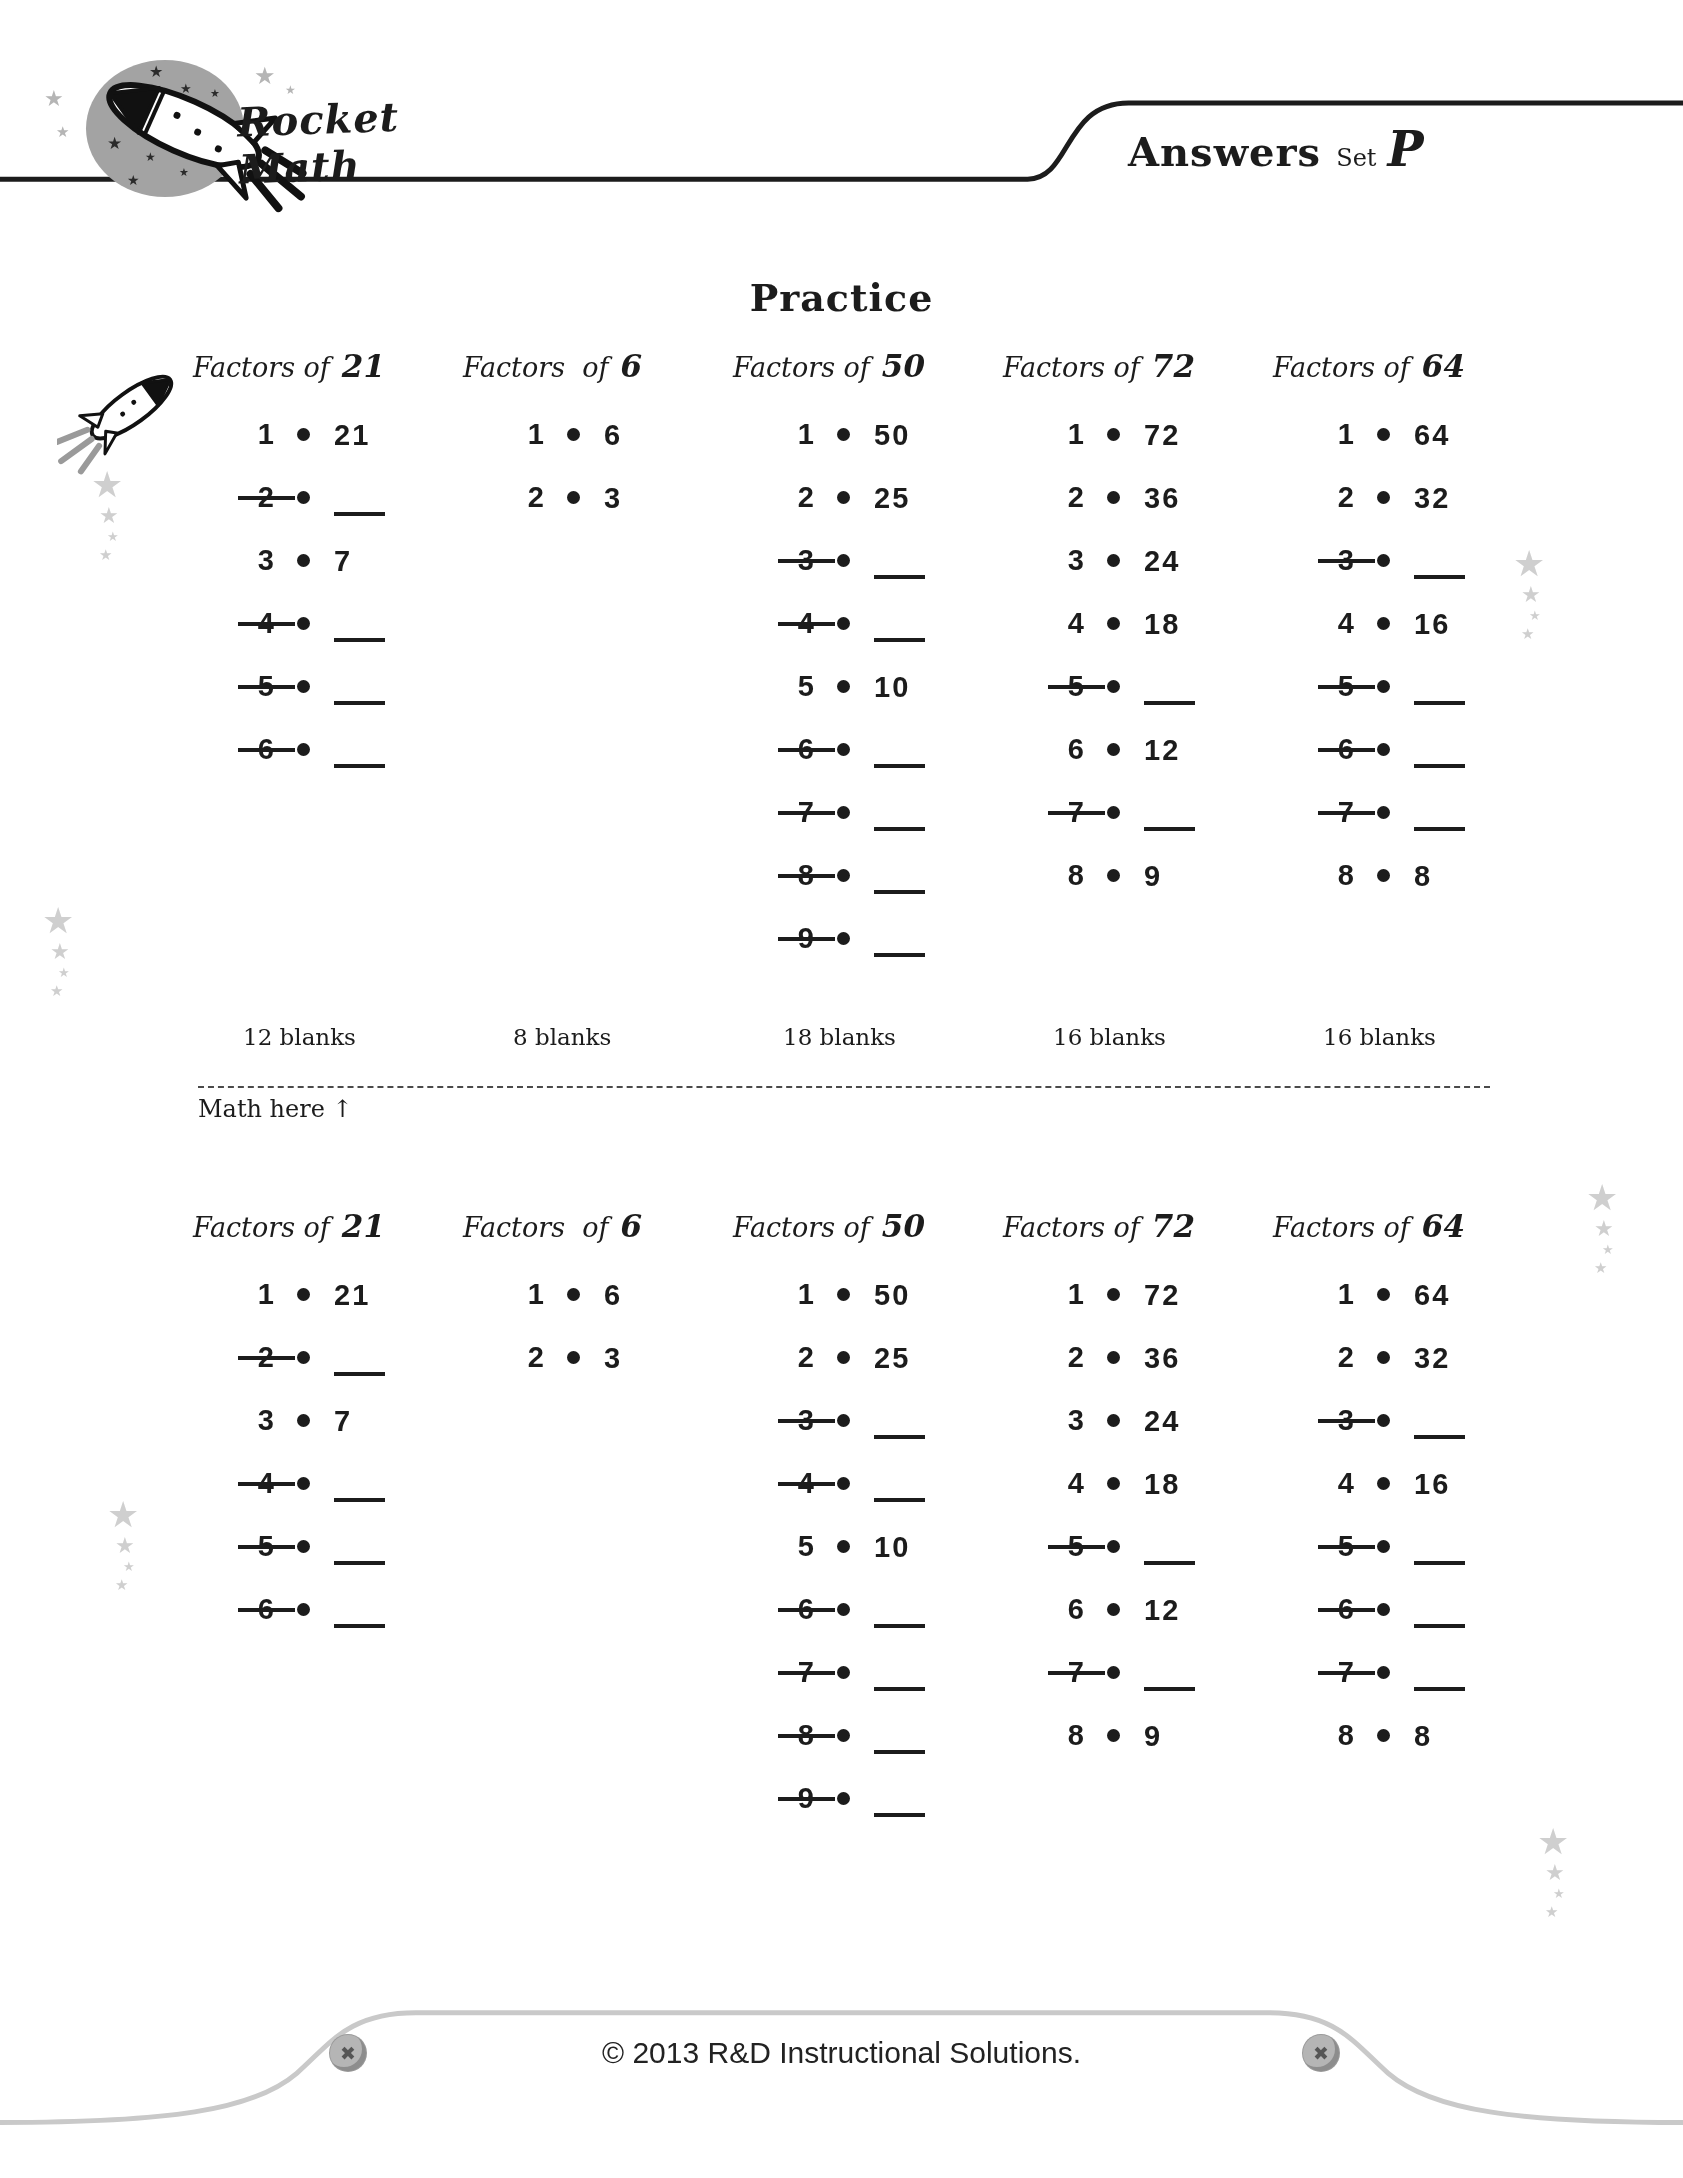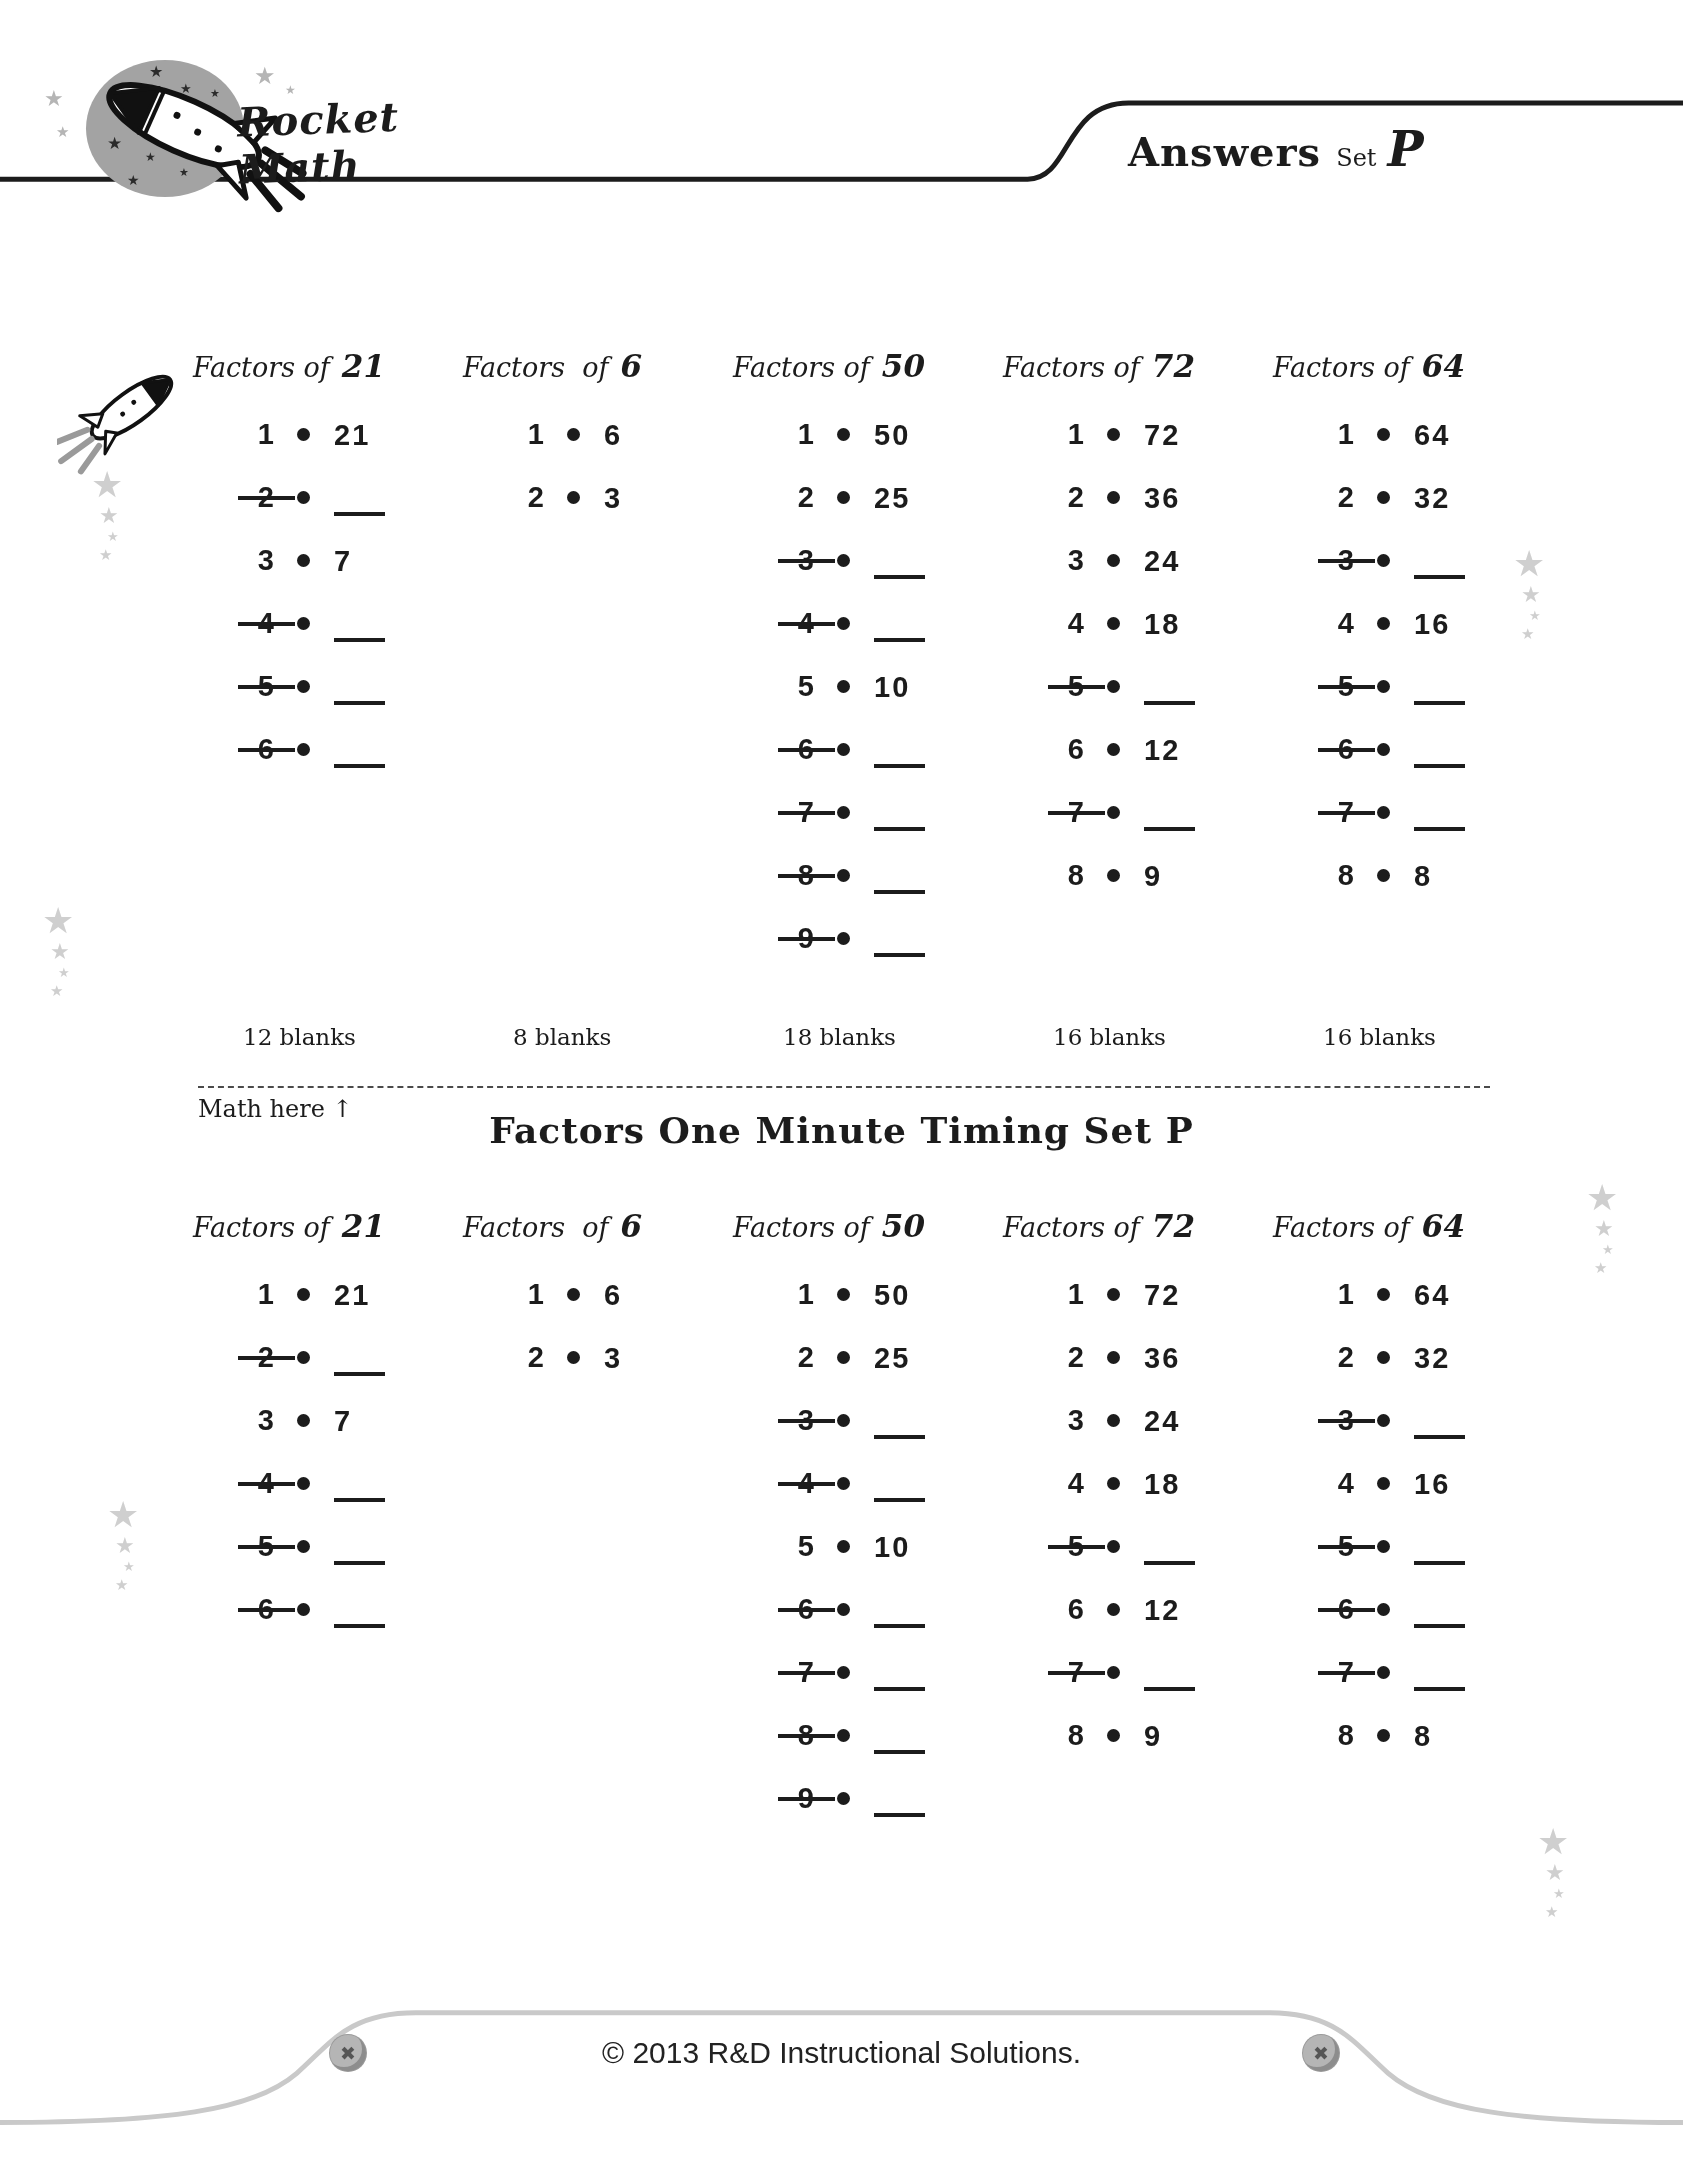--- a/index.html
+++ b/index.html
@@ -114,20 +114,21 @@
     </svg>
     <div class="logo-text">Rocket Math</div>
   </div>
 
   <div class="answers">
     <span class="answers-word">Answers</span>
     <span class="set-word">Set</span>
     <span class="set-letter">P</span>
   </div>
 
+  <div class="practice-title">Practice</div>
   <div id="practice-section" class="section">
       <div class="fcol" style="left: 193px;">
         <div class="col-header"><span class="ch-label">Factors of</span><span class="ch-num">21</span></div>
         <div class="rows">
           <div class="eq-row">
             <div class="eq-num"><span class="digit">1</span></div>
             <span class="bullet"></span>
             <div class="ans-slot">
               <span class="ans">21</span>
             </div>
@@ -431,21 +432,20 @@
     </div>
   <div class="star-cascade" style="left:91px;top:467px;">
       <span class="star" style="left: 0px; top: 0px; font-size: 36px;">★</span>
       <span class="star" style="left: 8px; top: 38px; font-size: 22px;">★</span>
       <span class="star" style="left: 16px; top: 63px; font-size: 13px;">★</span>
       <span class="star" style="left: 8px; top: 81px; font-size: 15px;">★</span>
     </div>
 
   <div class="fold-line"></div>
   <div class="fold-here">Math here ↑</div>
-  <div class="timing-title">Factors One Minute Timing Set P</div>
   <div id="timing-section" class="section">
       <div class="fcol" style="left: 193px;">
         <div class="col-header"><span class="ch-label">Factors of</span><span class="ch-num">21</span></div>
         <div class="rows">
           <div class="eq-row">
             <div class="eq-num"><span class="digit">1</span></div>
             <span class="bullet"></span>
             <div class="ans-slot">
               <span class="ans">21</span>
             </div>

